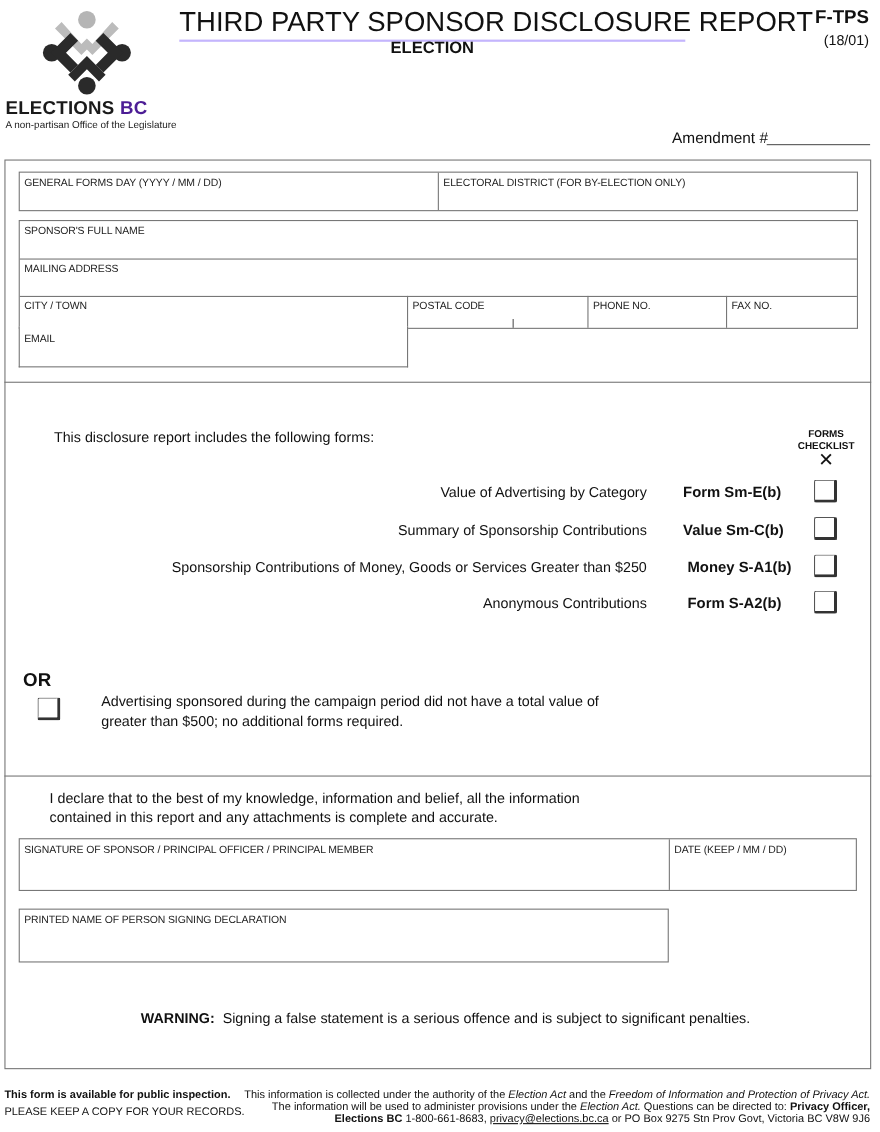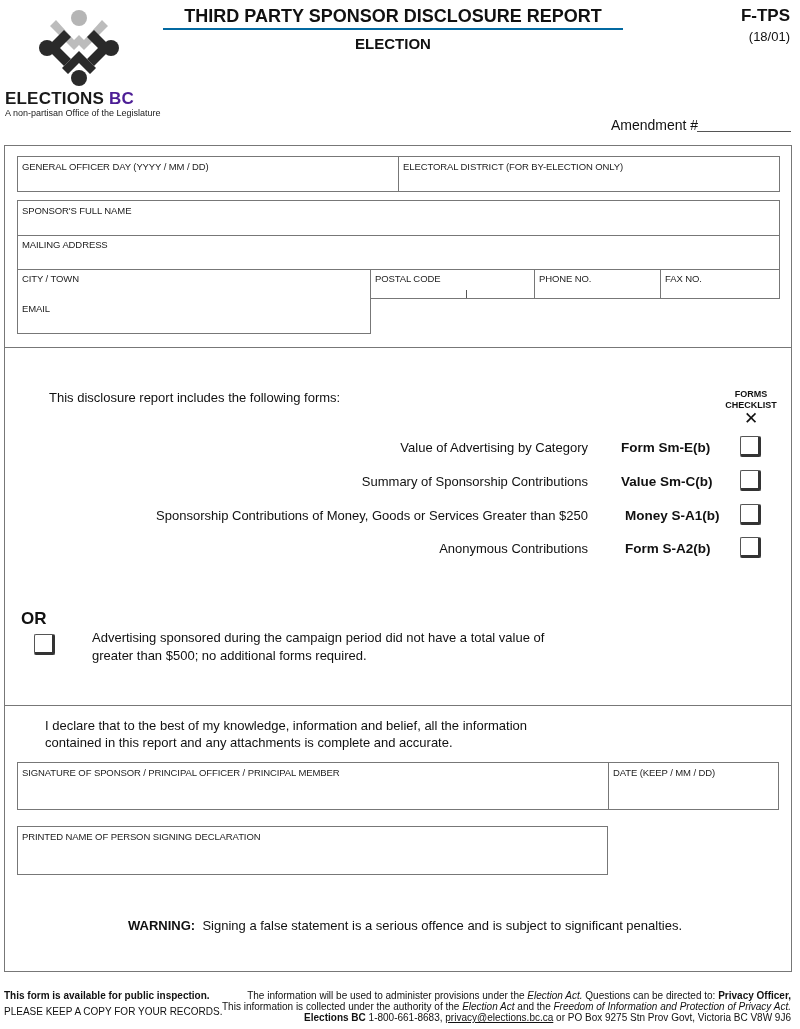--- a/index.html
+++ b/index.html
@@ -2,21 +2,21 @@
 <html><head>
 <meta charset="utf-8">
 <style>
   * { box-sizing: border-box; margin: 0; padding: 0; }
   html, body { width: 800px; height: 1029px; background: #ffffff; overflow: hidden; }
   body { position: relative; font-family: "Liberation Sans", sans-serif; color: #111; }
   .abs { position: absolute; }
   .logo-word { left: 5px; top: 89px; font-weight: bold; font-size: 17px; letter-spacing: 0.2px; color: #1a1a1a; white-space: nowrap; }
   .logo-word .bc { color: #4c1d95; }
   .logo-tag { left: 5px; top: 108px; font-size: 9px; color: #222; white-space: nowrap; }
-  .title { left: 163px; top: 6px; width: 460px; text-align: center; font-weight: bold; font-size: 18px; padding-bottom: 1px; border-bottom: 2px solid #0369a1; white-space: nowrap; }
+  .title { left: 163px; top: 6px; width: 460px; text-align: center; font-weight: normal; font-size: 25px; padding-bottom: 1px; border-bottom: 2px solid #c4b5fd; white-space: nowrap; }
   .subtitle { left: 163px; top: 35px; width: 460px; text-align: center; font-weight: bold; font-size: 15px; }
   .formcode { right: 10px; top: 6px; font-weight: bold; font-size: 17px; }
   .formver { right: 10px; top: 29px; font-size: 13px; margin-left: 20px; }
   .amend { left: 611px; top: 117px; font-size: 14px; white-space: nowrap; }
   .amend-line { left: 697px; top: 130px; width: 94px; border-bottom: 1px solid #555; }
 
   
   .frame { left: 4px; top: 145px; width: 788px; height: 827px; border: 1.5px solid #777; }
   .sep { left: 4px; width: 788px; border-top: 1.5px solid #777; }
 
@@ -70,21 +70,21 @@
 <div class="abs amend-line" style="height:14px;top:118px">
   <span style="font-size:12px"></span>
 </div>
 
 <div class="abs frame"></div>
 <div class="abs sep" style="top:347px"></div>
 <div class="abs sep" style="top:705px"></div>
 
 <div class="abs box" style="left:17px;top:156px;width:763px;height:36px">
   <div style="position:absolute;left:0;top:0;width:380px;height:100%">
-    <span class="lbl">GENERAL OFFICER DAY (YYYY / MM / DD)</span>
+    <span class="lbl">GENERAL FORMS DAY (YYYY / MM / DD)</span>
   </div>
   <div class="vdiv" style="left:380px"></div>
   <div style="position:absolute;left:381px;top:0;right:0;height:100%">
     <span class="lbl">ELECTORAL DISTRICT (FOR BY-ELECTION ONLY)</span>
   </div>
 </div>
 
 <div class="abs box" style="left:17px;top:200px;width:763px;height:99px">
   <div style="position:absolute;left:0;top:0;right:0;height:34px">
     <span class="lbl">SPONSOR'S FULL NAME</span>
@@ -165,21 +165,21 @@
 <div class="abs warn">
   <b>WARNING:</b>&nbsp;
   <span>Signing a false statement is a serious offence and is subject to significant penalties.</span>
 </div>
 
 <div class="abs foot-l1">This form is available for public inspection.</div>
 <div class="abs foot-l2">PLEASE KEEP A COPY FOR YOUR RECORDS.</div>
 
 <div class="abs foot-r">
   <div>
-    <span>The information will be used to administer provisions under the </span><i>Election Act.</i><span> Questions can be directed to: </span><b>Privacy Officer,</b>
+    <span>This information is collected under the authority of the </span><i>Election Act</i><span> and the </span><i>Freedom of Information and Protection of Privacy Act.</i>
   </div>
   <div>
-    <span>This information is collected under the authority of the </span><i>Election Act</i><span> and the </span><i>Freedom of Information and Protection of Privacy Act.</i>
+    <span>The information will be used to administer provisions under the </span><i>Election Act.</i><span> Questions can be directed to: </span><b>Privacy Officer,</b>
   </div>
   <div>
     <b>Elections BC</b><span> 1-800-661-8683, </span><u>privacy@elections.bc.ca</u><span> or PO Box 9275 Stn Prov Govt, Victoria BC V8W 9J6</span>
   </div>
 </div>
 
 </body></html>

